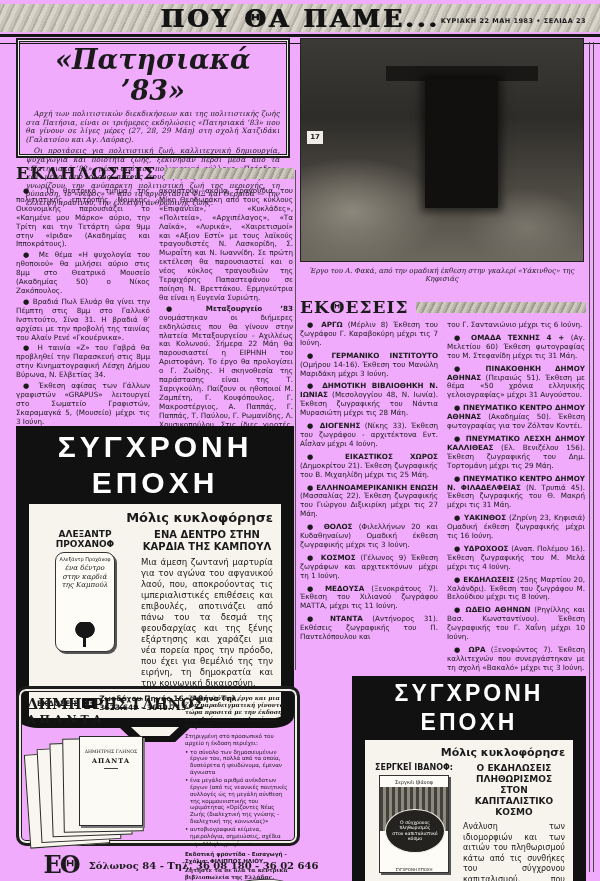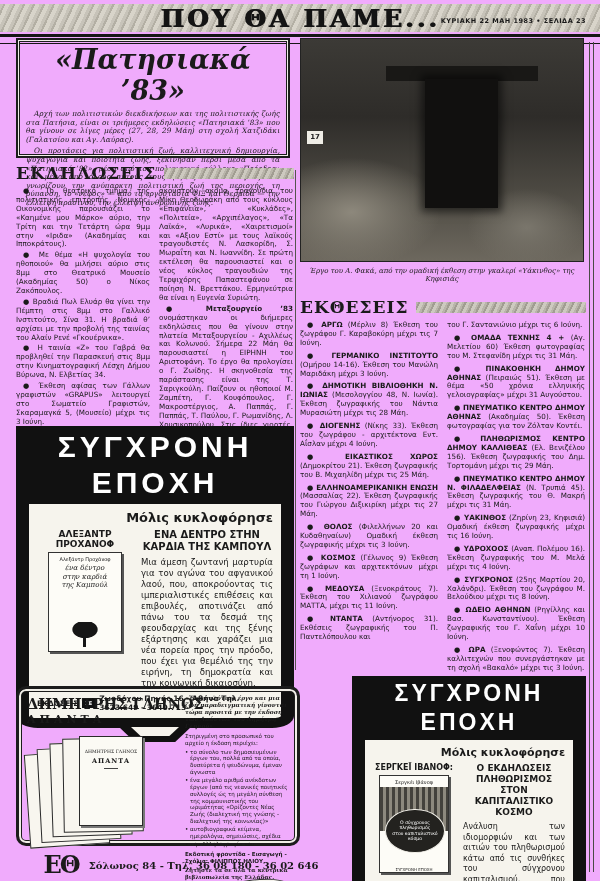--- a/index.html
+++ b/index.html
@@ -189,39 +189,39 @@
         <p class="ex-p"><b>● ΘΟΛΟΣ</b><span> (Φιλελλήνων 20 και Κυδαθηναίων) Ομαδική έκθεση ζωγραφικής μέχρι τις 3 Ιούνη.</span></p>
         <p class="ex-p"><b>● ΚΟΣΜΟΣ</b><span> (Γέλωνος 9) Έκθεση ζωγράφων και αρχιτεκτόνων μέχρι τη 1 Ιούνη.</span></p>
         <p class="ex-p"><b>● ΜΕΔΟΥΣΑ</b><span> (Ξενοκράτους 7). Έκθεση του Χιλιανού ζωγράφου ΜΑΤΤΑ, μέχρι τις 11 Ιούνη.</span></p>
         <p class="ex-p"><b>● ΝΤΑΝΤΑ</b><span> (Αντήνορος 31). Εκθέσεις ζωγραφικής του Π. Παντελόπουλου και</span></p>
       </div>
       <div class="col">
         <p class="ex-p" style="text-indent:0;"><b></b><span>του Γ. Σαντανιώνιο μέχρι τις 6 Ιούνη.</span></p>
         <p class="ex-p"><b>● ΟΜΑΔΑ ΤΕΧΝΗΣ 4 +</b><span> (Αγ. Μελετίου 60) Έκθεση φωτογραφίας του Μ. Στεφανίδη μέχρι τις 31 Μάη.</span></p>
         <p class="ex-p"><b>● ΠΙΝΑΚΟΘΗΚΗ ΔΗΜΟΥ ΑΘΗΝΑΣ</b><span> (Πειραιώς 51). Έκθεση με θέμα «50 χρόνια ελληνικής γελοιογραφίας» μέχρι 31 Αυγούστου.</span></p>
         <p class="ex-p"><b>● ΠΝΕΥΜΑΤΙΚΟ ΚΕΝΤΡΟ ΔΗΜΟΥ ΑΘΗΝΑΣ</b><span> (Ακαδημίας 50). Έκθεση φωτογραφίας για τον Ζόλταν Κοντέι.</span></p>
-        <p class="ex-p"><b>● ΠΛΗΘΩΡΙΣΜΟΣ ΚΕΝΤΡΟ ΔΗΜΟΥ ΚΑΛΛΙΘΕΑΣ</b><span> (Ελ. Βενιζέλου 156). Έκθεση ζωγραφικής του Δημ. Τορτομάνη μέχρι τις 29 Μάη.</span></p>
+        <p class="ex-p"><b>● ΠΝΕΥΜΑΤΙΚΟ ΛΕΣΧΗ ΔΗΜΟΥ ΚΑΛΛΙΘΕΑΣ</b><span> (Ελ. Βενιζέλου 156). Έκθεση ζωγραφικής του Δημ. Τορτομάνη μέχρι τις 29 Μάη.</span></p>
         <p class="ex-p"><b>● ΠΝΕΥΜΑΤΙΚΟ ΚΕΝΤΡΟ ΔΗΜΟΥ Ν. ΦΙΛΑΔΕΛΦΕΙΑΣ</b><span> (Ν. Τρυπιά 45). Έκθεση ζωγραφικής του Θ. Μακρή μέχρι τις 31 Μάη.</span></p>
         <p class="ex-p"><b>● ΥΑΚΙΝΘΟΣ</b><span> (Ζηρίνη 23, Κηφισιά) Ομαδική έκθεση ζωγραφικής μέχρι τις 16 Ιούνη.</span></p>
         <p class="ex-p"><b>● ΥΔΡΟΧΟΟΣ</b><span> (Αναπ. Πολέμου 16). Έκθεση ζωγραφικής του Μ. Μελά μέχρι τις 4 Ιούνη.</span></p>
-        <p class="ex-p"><b>● ΣΥΓΧΡΟΝΟΣ</b><span> (25ης Μαρτίου 20, Χαλάνδρι). Έκθεση του ζωγράφου Μ. Βελούδιου μέχρι τις 8 Ιούνη.</span></p>
+        <p class="ex-p"><b>● ΕΚΔΗΛΩΣΕΙΣ</b><span> (25ης Μαρτίου 20, Χαλάνδρι). Έκθεση του ζωγράφου Μ. Βελούδιου μέχρι τις 8 Ιούνη.</span></p>
         <p class="ex-p"><b>● ΩΔΕΙΟ ΑΘΗΝΩΝ</b><span> (Ρηγίλλης και Βασ. Κωνσταντίνου). Έκθεση ζωγραφικής του Γ. Χαΐνη μέχρι 10 Ιούνη.</span></p>
         <p class="ex-p"><b>● ΩΡΑ</b><span> (Ξενοφώντος 7). Έκθεση καλλιτεχνών που συνεργάστηκαν με τη σχολή «Βακαλό» μέχρι τις 3 Ιούνη.</span></p>
       </div>
     </div>
   </div>
 
   <div class="se-ad ad1">
     <div class="se-brand">ΣΥΓΧΡΟΝΗ ΕΠΟΧΗ</div>
     <div class="se-book">
       <div class="se-tag">Μόλις κυκλοφόρησε</div>
       <div class="se-row">
         <div style="width:96px;">
           <div class="se-author">ΑΛΕΞΑΝΤΡ ΠΡΟΧΑΝΟΦ</div>
-          <div class="cover" style="width:74px;height:100px;margin:0 auto;">
+          <div class="cover" style="width:60px;height:100px;margin:0 auto;border-radius:9px;">
             <div class="cover-author">Αλεξάντρ Προχάνοφ</div>
             <div class="cover-script">ένα δέντρο</div>
             <div class="cover-script">στην καρδιά</div>
             <div class="cover-script">της Καμπούλ</div>
             <div class="cover-tree"></div>
           </div>
         </div>
         <div style="flex:1;">
           <div class="se-title">ΕΝΑ ΔΕΝΤΡΟ ΣΤΗΝ ΚΑΡΔΙΑ ΤΗΣ ΚΑΜΠΟΥΛ</div>
           <p class="se-body">Μια άμεση ζωντανή μαρτυρία για τον αγώνα του αφγανικού λαού, που, αποκρούοντας τις ιμπεριαλιστικές επιθέσεις και επιβουλές, αποτινάζει από πάνω του τα δεσμά της φεουδαρχίας και της ξένης εξάρτησης και χαράζει μια νέα πορεία προς την πρόοδο, που έχει για θεμέλιό της την ειρήνη, τη δημοκρατία και την κοινωνική δικαιοσύνη.</p>

